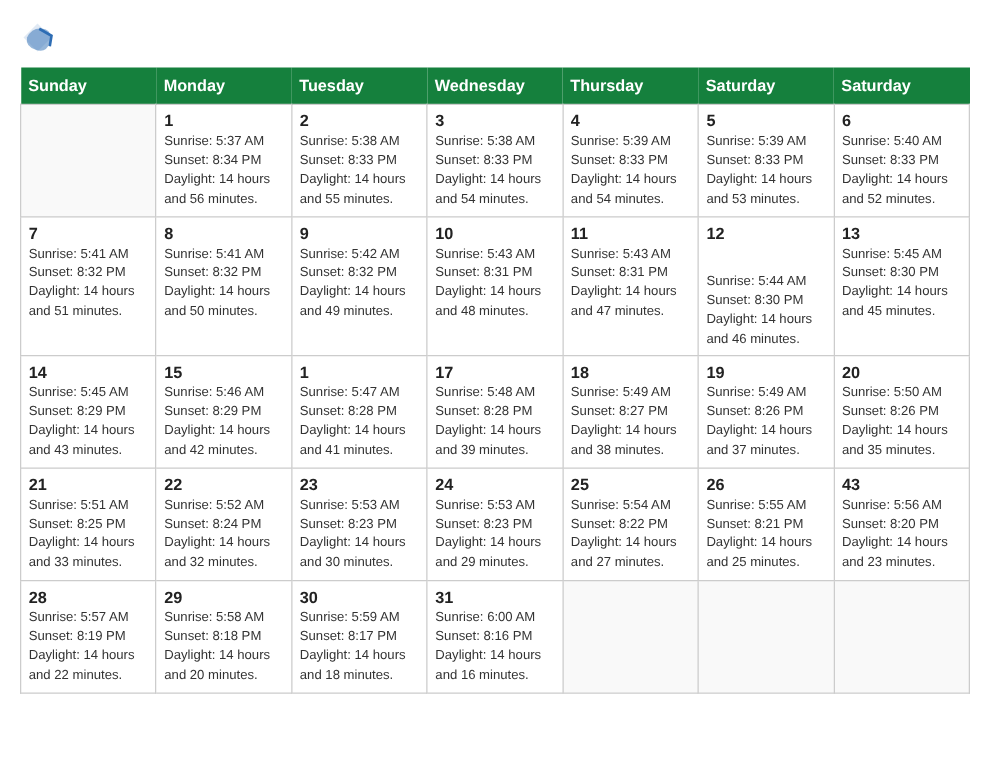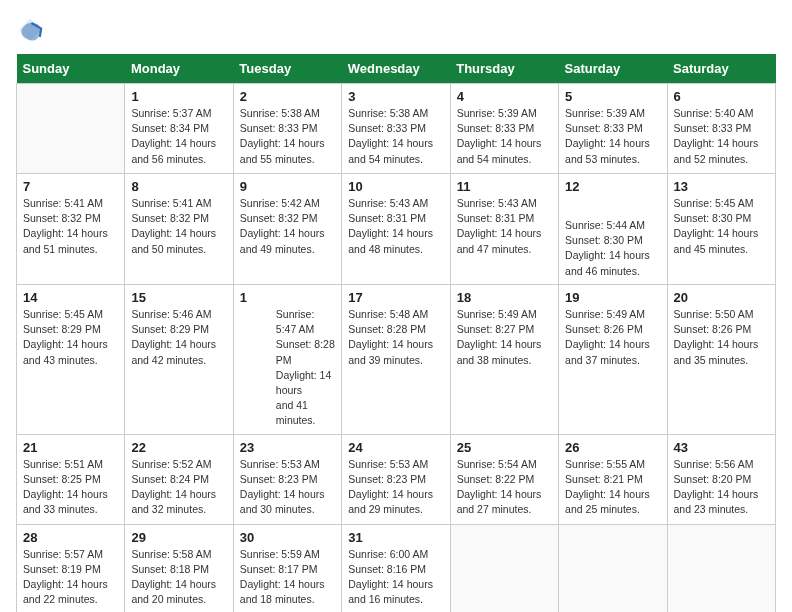--- a/index.html
+++ b/index.html
@@ -217,21 +217,21 @@
         </td>
         <td>
           <div class="day-number">15</div>
           <div class="day-info" style="white-space: pre-line;">Sunrise: 5:46 AM
 Sunset: 8:29 PM
 Daylight: 14 hours
 and 42 minutes.</div>
         </td>
         <td>
           <div class="day-number">1</div>
-          <div class="day-info" style="white-space: pre-line; margin-left: 36px;">Sunrise: 5:47 AM
+          <div class="day-info" style="white-space: pre-line;">Sunrise: 5:47 AM
 Sunset: 8:28 PM
 Daylight: 14 hours
 and 41 minutes.</div>
         </td>
         <td>
           <div class="day-number">17</div>
           <div class="day-info" style="white-space: pre-line;">Sunrise: 5:48 AM
 Sunset: 8:28 PM
 Daylight: 14 hours
 and 39 minutes.</div>

